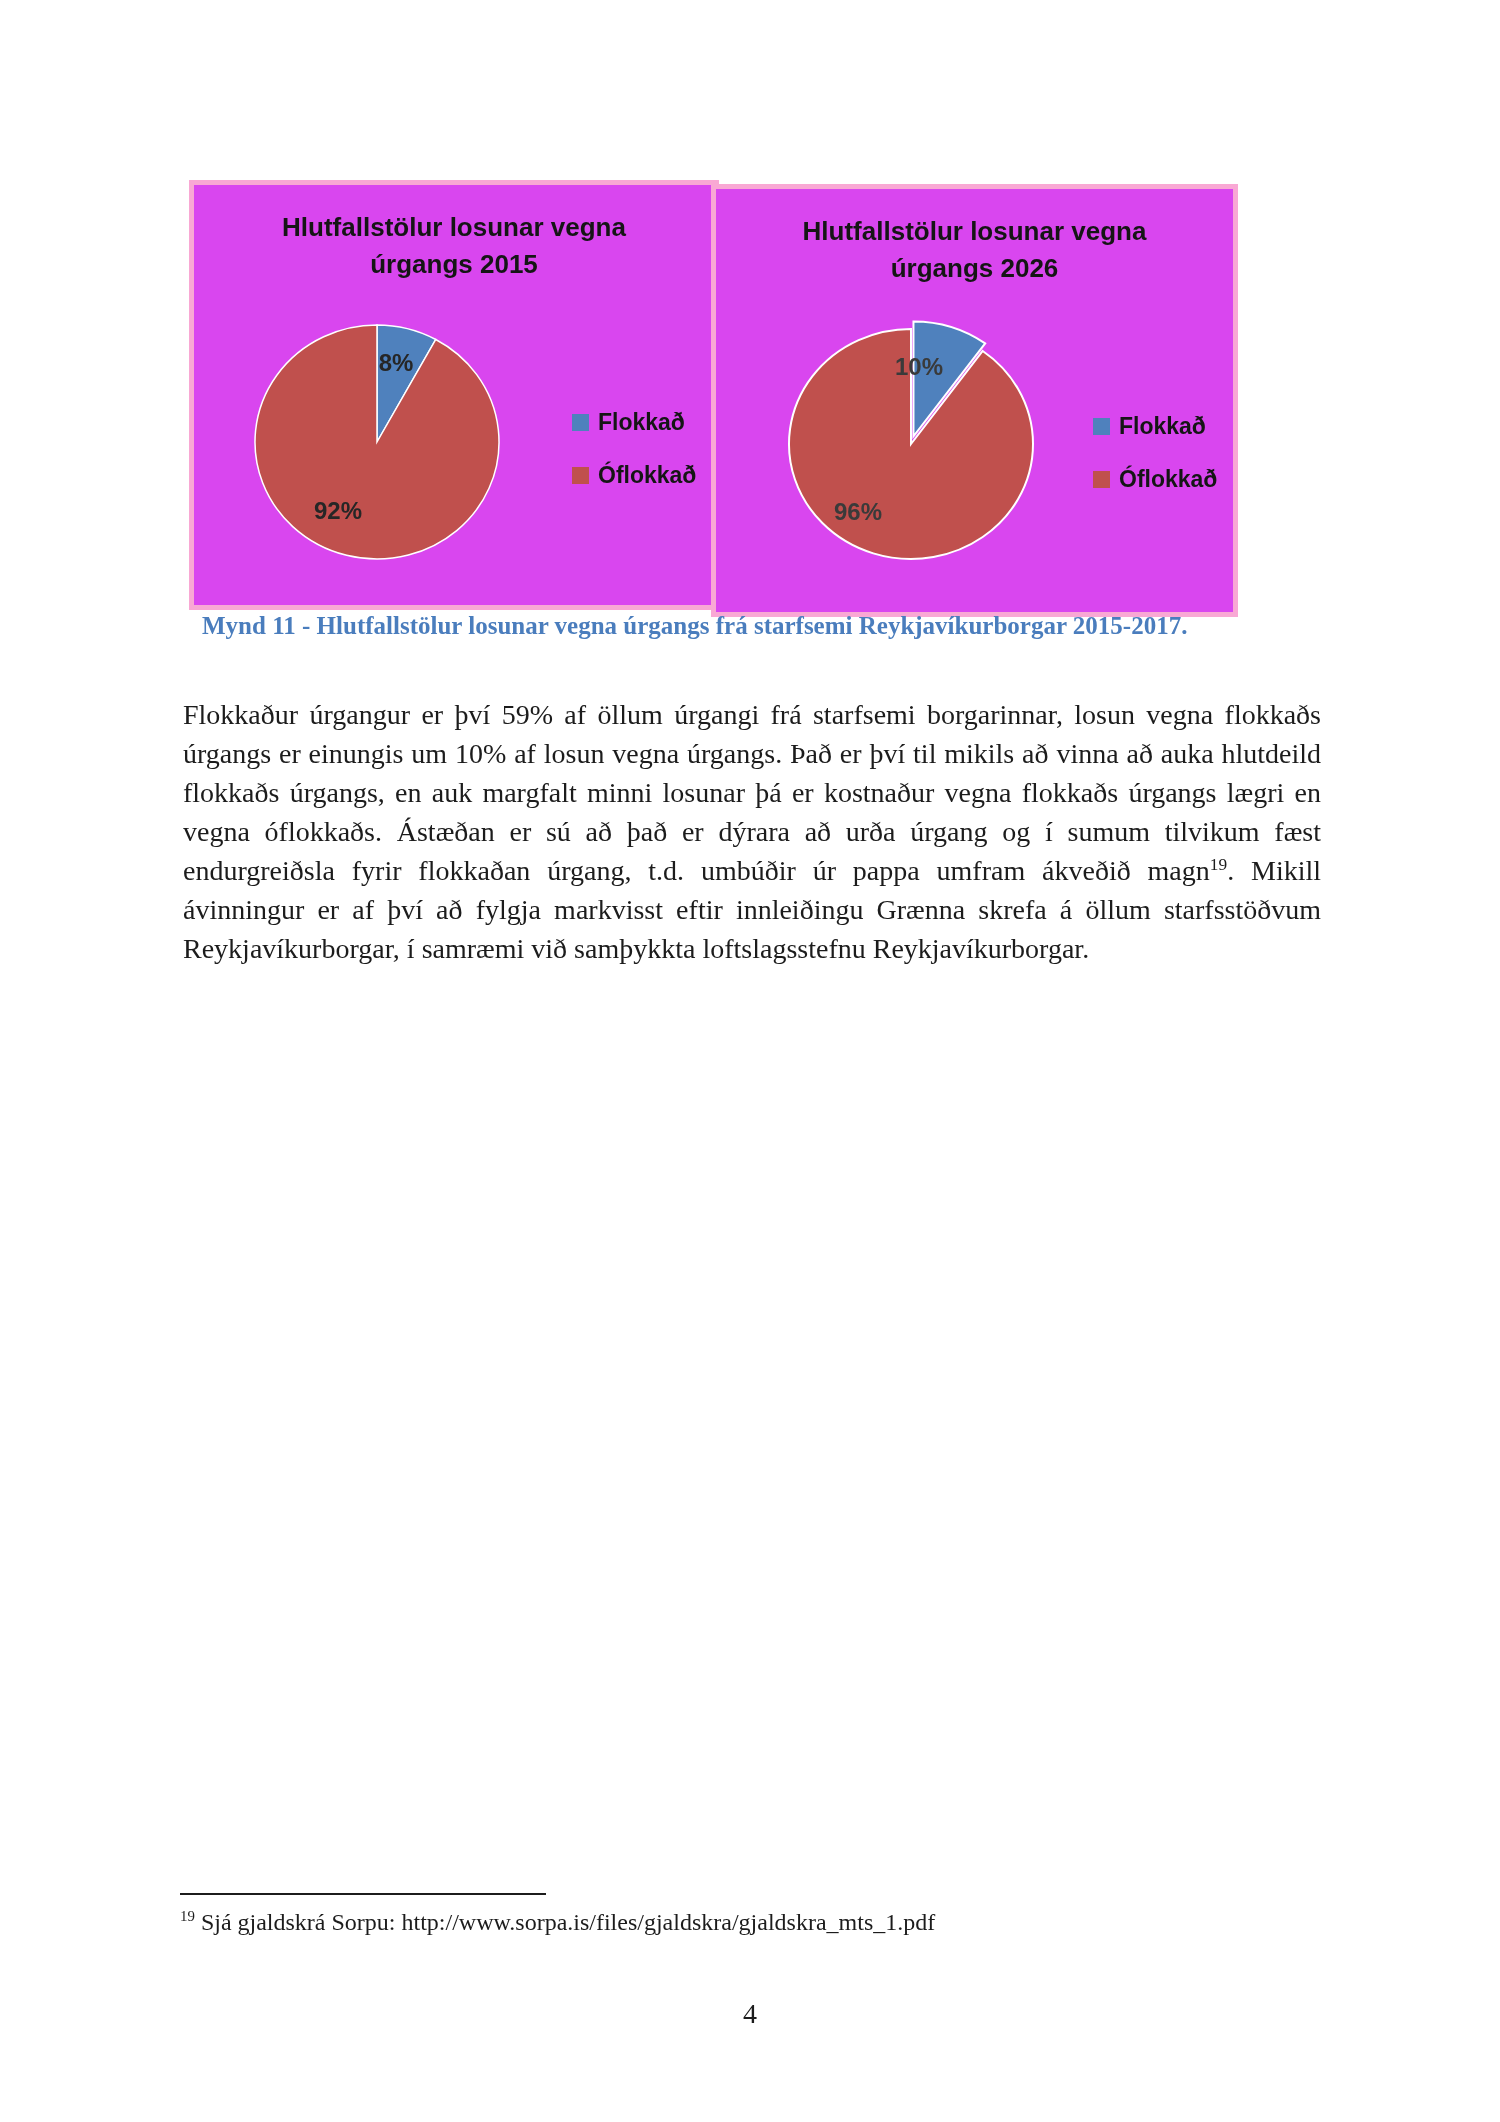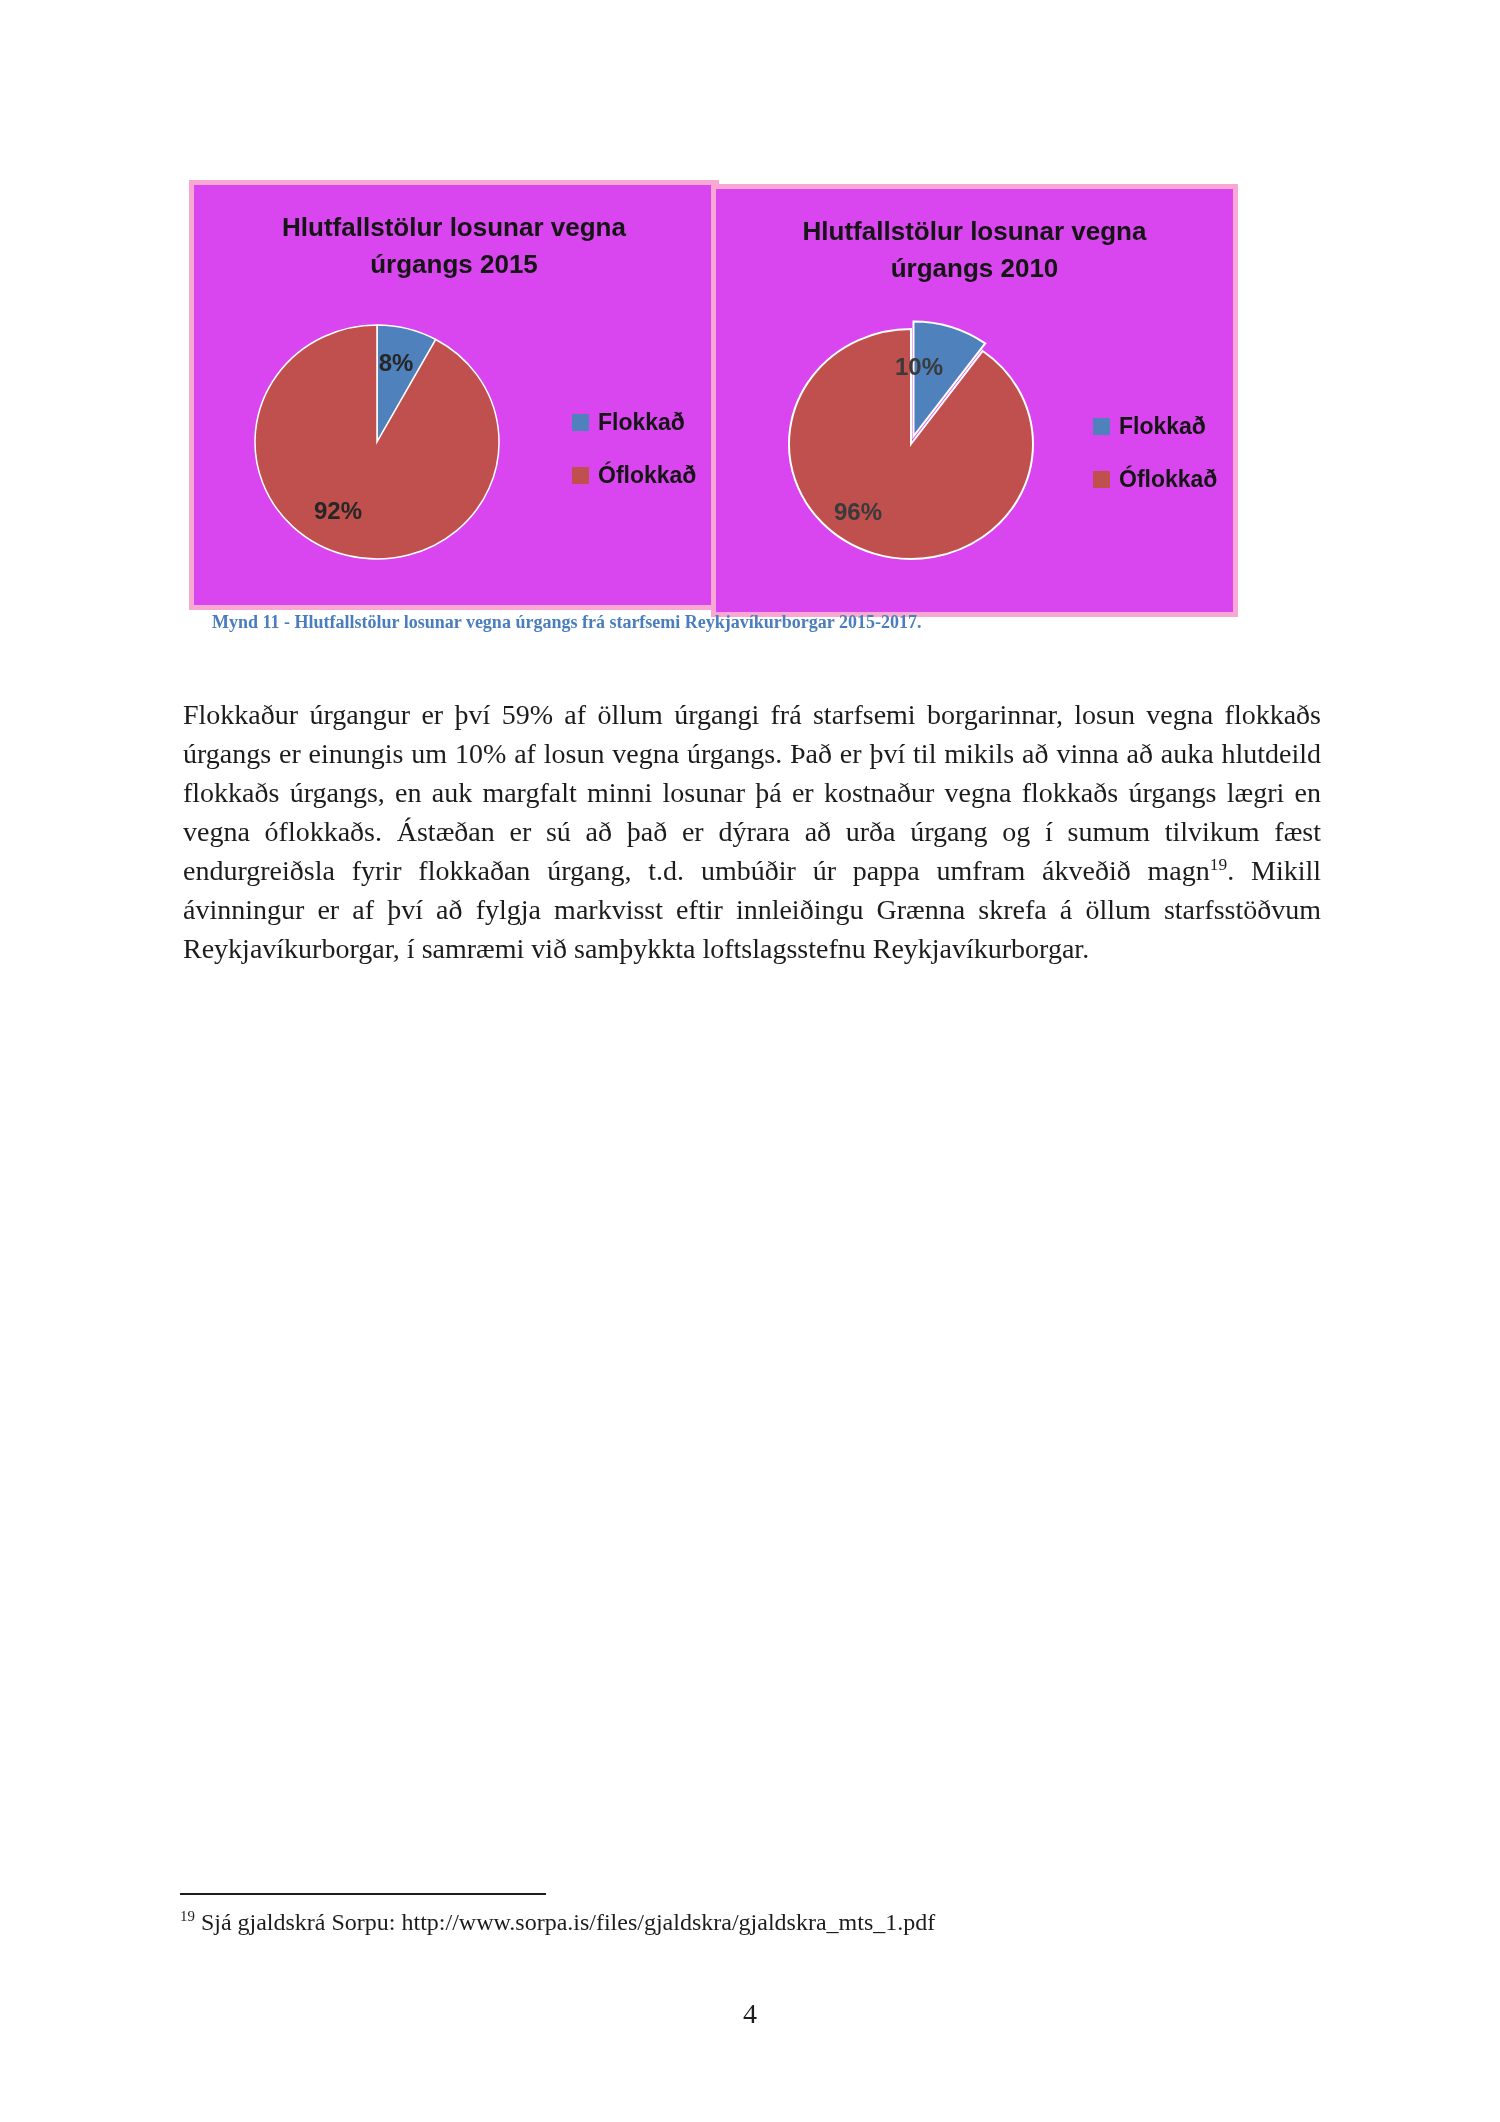--- a/index.html
+++ b/index.html
@@ -41,24 +41,24 @@
   .swatch{width:17px;height:17px;flex:0 0 17px;}
   .legend .lab{
     font-family:"Liberation Sans", sans-serif;
     font-weight:600;
     font-size:23px;
     color:#151515;
     white-space:nowrap;
   }
   
   .caption{
-    position:absolute;left:212px;top:612px;width:1045px;
+    position:absolute;left:202px;top:612px;width:1045px;
     font-family:"Liberation Serif", serif;
     font-weight:bold;
-    font-size:18px;
+    font-size:25px;
     color:#4a7dbd;
   }
   
   .body-text{
     position:absolute;left:183px;top:695px;width:1138px;
     font-size:28px;line-height:39px;
     text-align:justify;
     color:#1c1c1c;
   }
   .body-text sup, .footnote sup{
@@ -104,21 +104,21 @@
         <div class="item">
           <span class="swatch" style="background: rgb(192, 80, 77);"></span>
           <span class="lab">Óflokkað</span>
         </div>
       </div>
     </div>
 
     <div class="panel p2">
       <div class="chart-title">
         <div>Hlutfallstölur losunar vegna</div>
-        <div>úrgangs 2010</div>
+        <div>úrgangs 2026</div>
       </div>
       <svg class="pie-svg" viewBox="0 0 517 423">
           <path d="M 197.47213595499957 247.39154786963877 L 197.47213595499957 132.39154786963877 A 122 115 0 0 1 269.1819367346813 154.3545935165198 Z" fill="#4F81BD" stroke="#ffffff" stroke-width="2"></path>
           <path d="M 195 255 L 266.7098007796817 161.96304564688103 A 122 115 0 1 1 194.99999999999997 140 Z" fill="#C0504D" stroke="#ffffff" stroke-width="2"></path>
         </svg>
       <div class="pct-label" style="left:203px;top:178px;color:#3a3a3a;">10%</div>
       <div class="pct-label" style="left:142px;top:323px;color:#3a3a3a;">96%</div>
       <div class="legend" style="left:377px;top:224px;">
         <div class="item">
           <span class="swatch" style="background: rgb(79, 129, 189);"></span>

